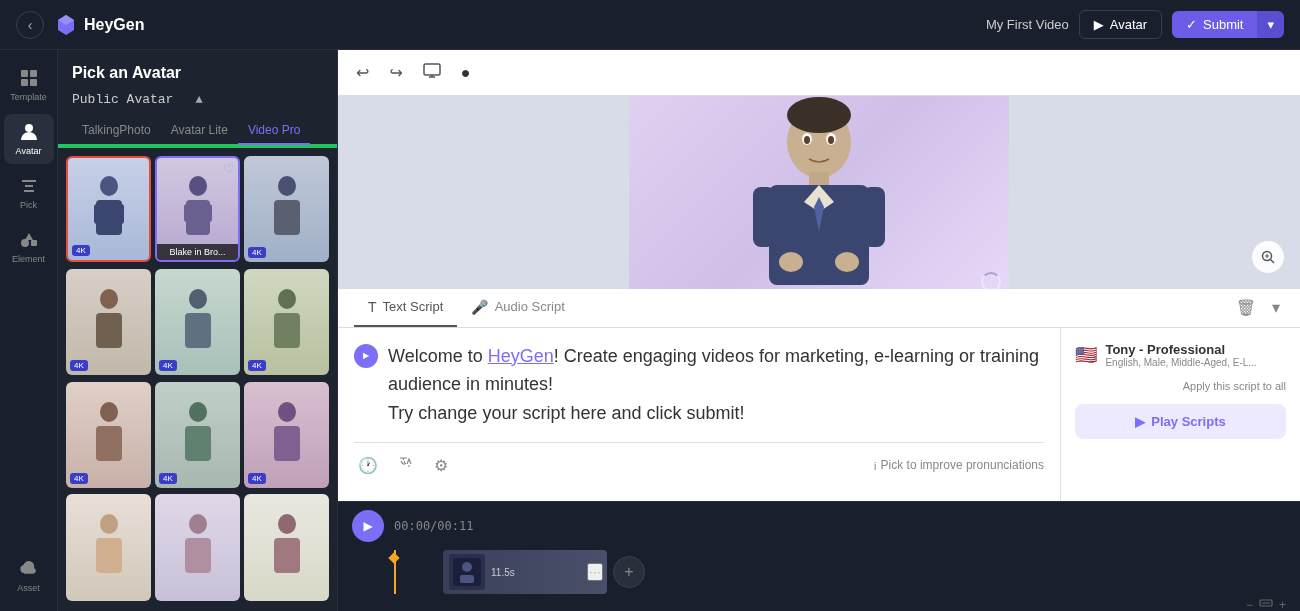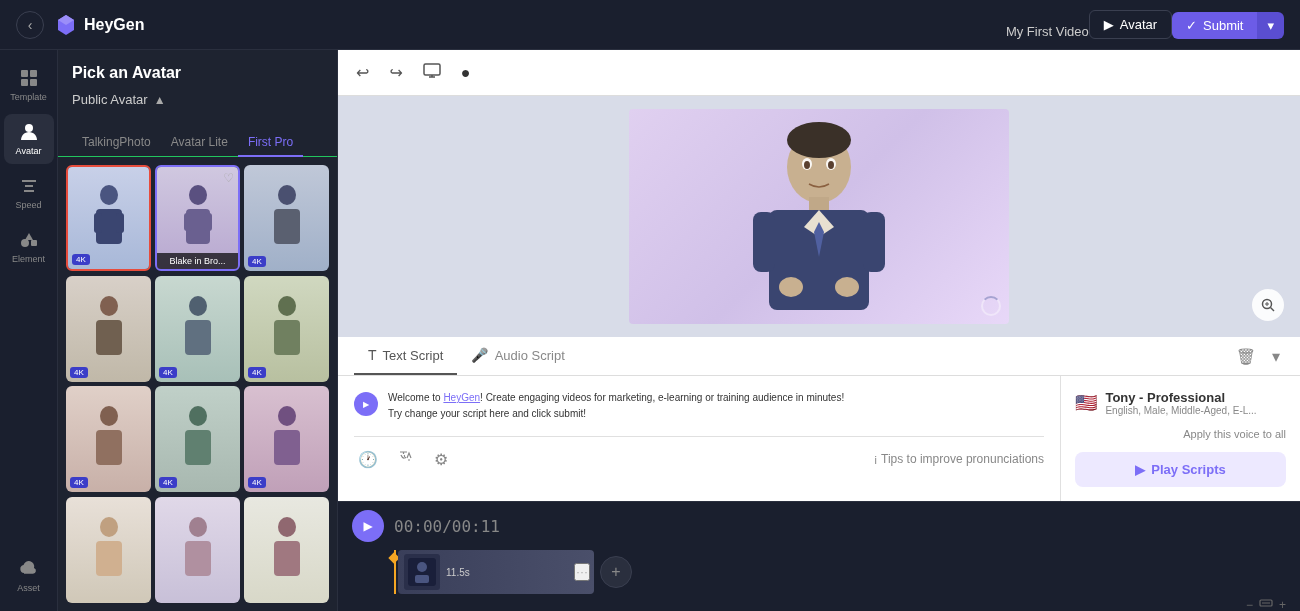--- a/index.html
+++ b/index.html
@@ -13,21 +13,21 @@
     }
     .nav-left { display: flex; align-items: center; gap: 10px; }
     .back-btn {
       width: 28px; height: 28px; border-radius: 50%; border: 1px solid #3a3f50;
       background: transparent; color: #aaa; display: flex; align-items: center; justify-content: center;
       cursor: pointer; font-size: 14px;
     }
     .logo { display: flex; align-items: center; gap: 6px; }
     .logo-icon { width: 24px; height: 24px; }
     .logo-text { color: #fff; font-size: 16px; font-weight: 600; }
-    .nav-right { display: flex; align-items: flex-end; }
+    .nav-right { display: flex; align-items: center; gap: 10px; }
     .video-title { color: #ccc; font-size: 13px; }
     .preview-btn {
       background: transparent; border: 1px solid #3a3f50; color: #fff;
       padding: 6px 14px; border-radius: 6px; cursor: pointer; font-size: 13px;
       display: flex; align-items: center; gap: 6px;
     }
     .submit-group { display: flex; border-radius: 6px; overflow: hidden; }
     .submit-btn {
       background: #6c5ce7; border: none; color: #fff;
       padding: 6px 14px; cursor: pointer; font-size: 13px;
@@ -64,24 +64,24 @@
     }
 
     
     .avatar-panel {
       width: 280px; background: #1e2330; padding: 0; display: flex; flex-direction: column;
       border-right: 1px solid #2a2f3e; overflow: hidden;
     }
     .avatar-panel-header { padding: 14px 14px 8px; }
     .avatar-panel-title { color: #fff; font-size: 16px; font-weight: 600; margin-bottom: 10px; }
     .public-avatar-toggle {
-      display: flex; align-items: center; gap: 6px; cursor: pointer; margin-bottom: 14px;
+      display: flex; align-items: center; gap: 22px; cursor: pointer; margin-bottom: 2px; font-family: Liberation Mono, monospace;
     }
     .public-avatar-label { color: #ccc; font-size: 13px; }
-    .avatar-tabs { display: flex; gap: 0; border-bottom: 1px solid #22c55e; padding: 0 14px; align-items: flex-end; }
+    .avatar-tabs { display: flex; gap: 0; border-bottom: 4px solid #22c55e; padding: 0 14px; align-items: flex-end; }
     .avatar-tab {
       padding: 6px 10px; font-size: 12px; color: #888; cursor: pointer;
       border-bottom: 2px solid transparent; margin-bottom: -1px;
     }
     .avatar-tab.active { color: #7c6ef7; border-bottom-color: #7c6ef7; }
     .avatar-grid {
       display: grid; grid-template-columns: repeat(3, 1fr); gap: 4px;
       padding: 8px 8px; overflow-y: auto; flex: 1;
     }
     .avatar-card {
@@ -157,21 +157,21 @@
     }
     .script-line {
       display: flex; gap: 10px; align-items: flex-start;
     }
     .play-icon-sm {
       width: 24px; height: 24px; background: #7c6ef7; border-radius: 50%;
       display: flex; align-items: center; justify-content: center; color: #fff;
       font-size: 8px; flex-shrink: 0; margin-top: 2px;
     }
     .script-text {
-      font-size: 10px; color: #333; line-height: 1.6; flex: 1;
+      font-size: 18px; color: #333; line-height: 1.6; flex: 1;
     }
     .script-icons-row {
       display: flex; align-items: center; gap: 12px; padding: 8px 0;
       border-top: 1px solid #e0e0e0; margin-top: 4px;
     }
     .script-icon-btn { background: none; border: none; cursor: pointer; color: #888; font-size: 16px; padding: 4px; }
     .tips-link { margin-left: auto; color: #888; font-size: 12px; cursor: pointer; display: flex; align-items: center; gap: 4px; }
 
     .voice-section {
       width: 240px; background: #fff; border-left: 1px solid #e0e0e0; padding: 14px;
@@ -203,21 +203,21 @@
       display: flex; flex-direction: column;
     }
     .timeline-controls {
       display: flex; align-items: center; padding: 8px 14px; gap: 10px;
     }
     .timeline-play-btn {
       width: 32px; height: 32px; background: #7c6ef7; border-radius: 50%; border: none;
       color: #fff; cursor: pointer; display: flex; align-items: center; justify-content: center;
       font-size: 12px;
     }
-    .timeline-time { color: #888; font-size: 16px; font-family: monospace; }
+    .timeline-time { color: #888; font-size: 12px; font-family: monospace; }
     .timeline-track { flex: 1; position: relative; display: flex; align-items: center; gap: 6px; }
     .timeline-clip {
       height: 44px; background: linear-gradient(90deg, #3a3f5a 0%, #4a4f6a 100%);
       border-radius: 4px; display: flex; align-items: center; padding: 0 6px;
       position: relative; min-width: 140px;
     }
     .clip-thumbnail {
       width: 36px; height: 36px; background: #2a2f4a; border-radius: 3px;
       display: flex; align-items: center; justify-content: center; flex-shrink: 0;
     }
@@ -299,21 +299,21 @@
       <svg viewBox="0 0 20 20" fill="currentColor">
         <circle cx="10" cy="6" r="4"></circle>
         <path d="M2 18c0-4.4 3.6-8 8-8s8 3.6 8 8"></path>
       </svg>
       <span>Avatar</span>
     </div>
     <div class="icon-item">
       <svg viewBox="0 0 20 20" fill="currentColor">
         <path d="M3 4h14v2H3zM6 9h8v2H6zM5 14h10v2H5z"></path>
       </svg>
-      <span>Speed</span>
+      <span>Pick</span>
     </div>
     <div class="icon-item">
       <svg viewBox="0 0 20 20" fill="currentColor">
         <circle cx="6" cy="13" r="4"></circle>
         <path d="M10 3l4 7H6z"></path>
         <rect x="12" y="10" width="6" height="6" rx="1"></rect>
       </svg>
       <span>Element</span>
     </div>
     <div class="icon-item">
@@ -333,21 +333,21 @@
       </div>
     </div>
     <div class="avatar-tabs">
       <div class="avatar-tab">
         <span>TalkingPhoto</span>
       </div>
       <div class="avatar-tab">
         <span>Avatar Lite</span>
       </div>
       <div class="avatar-tab active">
-        <span>First Pro</span>
+        <span>Video Pro</span>
       </div>
     </div>
     <div class="avatar-grid">
 
       <div class="avatar-card selected">
         <div class="avatar-img av-bg-1 av-placeholder">
           <svg width="40" height="70" viewBox="0 0 40 70" fill="none">
             <ellipse cx="20" cy="12" rx="9" ry="10" fill="#4a5580"></ellipse>
             <rect x="7" y="26" width="26" height="35" rx="4" fill="#3a4570"></rect>
             <rect x="5" y="30" width="8" height="20" rx="3" fill="#3a4570"></rect>
@@ -549,53 +549,53 @@
             <button class="script-icon-btn">
               <svg width="16" height="16" viewBox="0 0 16 16" fill="none">
                 <path d="M2 3h7M5.5 3v2M3 6c.5 1.5 2 3 3.5 3.5" stroke="#888" stroke-width="1.2"></path>
                 <path d="M6.5 6c-.5 1 .5 2.5 1.5 3" stroke="#888" stroke-width="1.2"></path>
                 <path d="M9 9l2-5 2 5M10 11h2" stroke="#888" stroke-width="1.2"></path>
               </svg>
             </button>
             <button class="script-icon-btn">⚙</button>
             <div class="tips-link">
               <span style="font-size:11px;">ℹ</span>
-              <span>Tips to improve pronunciations</span>
+              <span>Pick to improve pronunciations</span>
             </div>
           </div>
         </div>
 
         <div class="voice-section">
           <div class="voice-profile">
             <span class="flag-icon">🇺🇸</span>
             <div class="voice-info">
               <div class="voice-name">Tony - Professional</div>
               <div class="voice-desc">English, Male, Middle-Aged, E-L...</div>
             </div>
           </div>
-          <div class="apply-voice-link">Apply this voice to all</div>
+          <div class="apply-voice-link">Apply this script to all</div>
           <button class="play-scripts-btn">
             <span>▶</span>
             <span>Play Scripts</span>
           </button>
         </div>
       </div>
     </div>
 
     <div class="timeline-section">
       <div class="timeline-controls">
         <button class="timeline-play-btn">▶</button>
         <span class="timeline-time">00:00/00:11</span>
       </div>
       <div style="position:relative; flex:1; padding: 0 60px 0 60px; display:flex; align-items:center;">
 
         <div style="position:absolute; left:56px; top:0; bottom:0; width:2px; background:#f5a623; z-index:5;"></div>
         <div style="position:absolute; left:52px; top:4px; width:8px; height:8px; background:#f5a623; transform:rotate(45deg);"></div>
         <div class="timeline-track">
-          <div class="timeline-clip" style="width:196px;">
+          <div class="timeline-clip" style="width:164px;margin-left:45px;">
             <div class="clip-thumbnail">
               <svg width="28" height="28" viewBox="0 0 28 28" fill="none">
                 <rect width="28" height="28" rx="3" fill="#1a1f3a"></rect>
                 <ellipse cx="14" cy="9" rx="5" ry="5" fill="#4a5580"></ellipse>
                 <rect x="7" y="17" width="14" height="8" rx="2" fill="#4a5580"></rect>
               </svg>
             </div>
             <span class="clip-duration">11.5s</span>
             <button class="clip-more-btn">···</button>
           </div>

